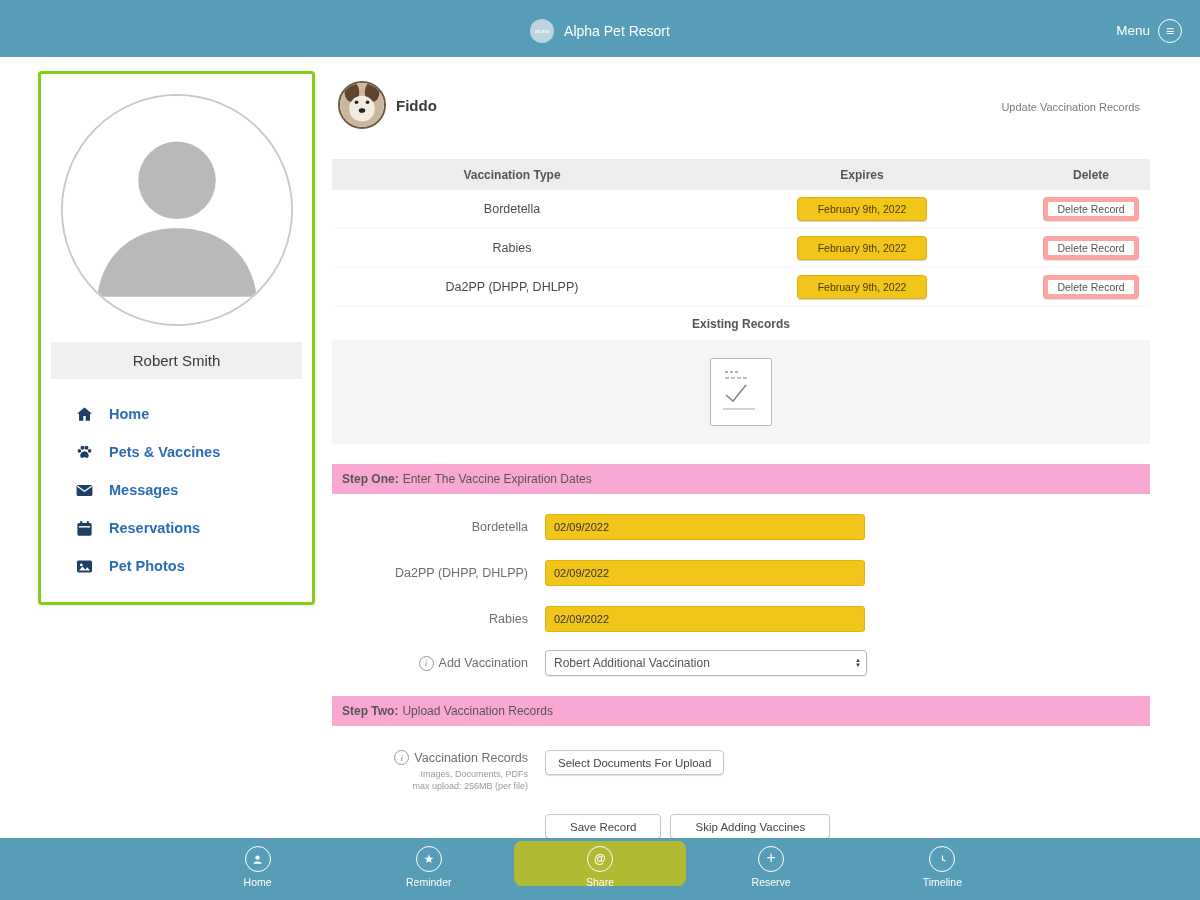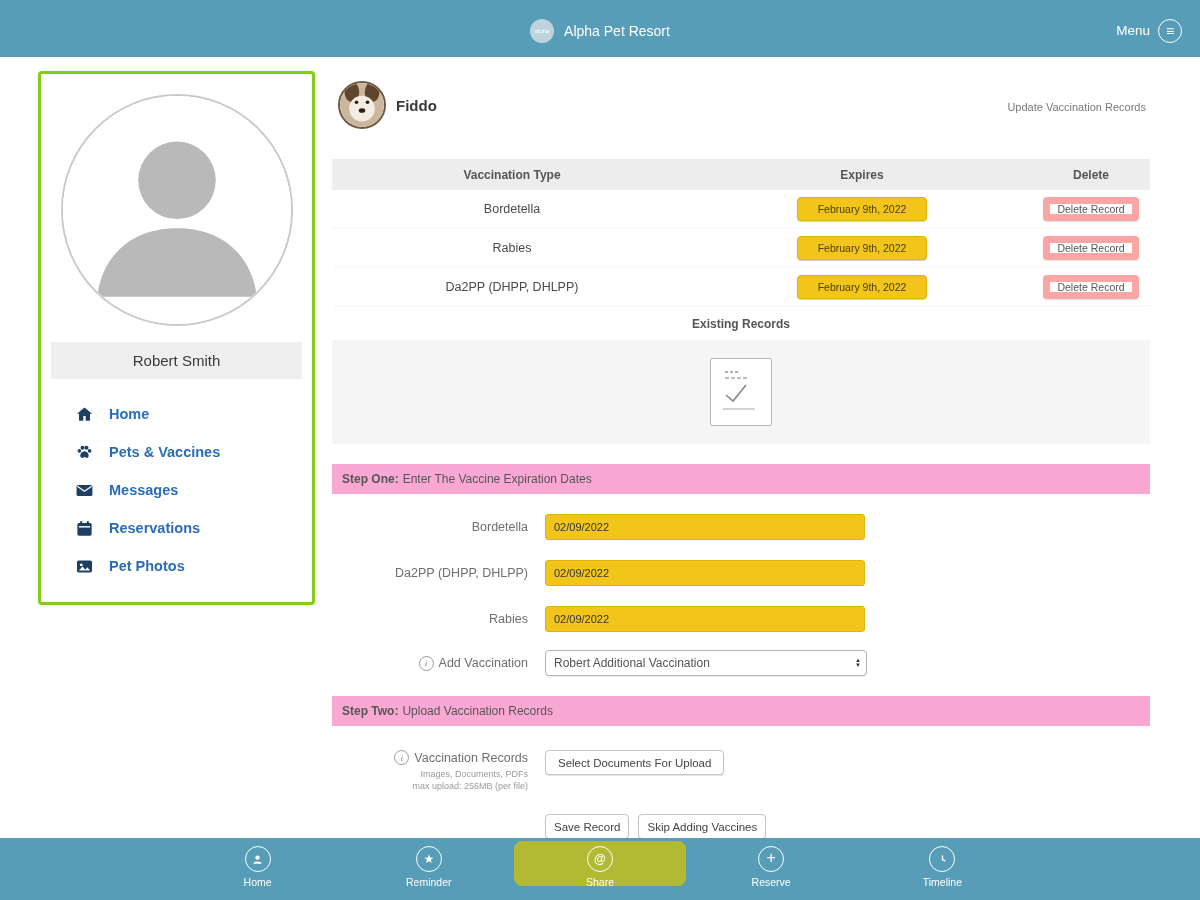--- a/index.html
+++ b/index.html
@@ -29,30 +29,30 @@
   .nav-icon { width:19px; height:19px; color:#1d4062; flex:0 0 auto; }
   .nav-icon svg { display:block; width:100%; height:100%; }
   .nav-label { font-size:14.5px; color:#2a6db6; font-weight:bold; }
 
   
   .main { position:absolute; left:332px; width:818px; top:0; bottom:0; }
   .pet-header { position:relative; height:80px; margin-top:14px; }
   .pet-avatar { position:absolute; left:6px; top:10px; width:44px; height:44px; border-radius:50%; overflow:hidden; border:2px solid #6e5a43; cursor:pointer; }
   .pet-avatar svg { display:block; width:100%; height:100%; }
   .pet-name { position:absolute; left:64px; top:26px; font-size:15px; font-weight:bold; color:#3a3a3a; }
-  .update-link { position:absolute; right:4px; top:30px; font-size:11px; color:#7a7a7a; cursor:pointer; }
+  .update-link { position:absolute; right:10px; top:30px; font-size:11px; color:#7a7a7a; cursor:pointer; }
 
   .t-head, .t-row { display:grid; grid-template-columns:360px 340px 118px; align-items:center; }
   .t-head { height:31px; background:#ededed; margin-top:8px; }
   .t-head span { text-align:center; font-size:12px; font-weight:bold; color:#555; }
   .t-row { height:37px; background:#fff; border-bottom:2px solid #fafafa; }
   .t-type { text-align:center; font-size:12.5px; color:#4a4a4a; }
   .date-btn { width:130px; height:24px; margin:0 auto; background:#f2c51b; border:1px solid #e0b30f; border-radius:4px;
     font-size:10.5px; color:#4c3d05; display:flex; align-items:center; justify-content:center; box-shadow:0 1px 1px rgba(0,0,0,0.18); cursor:pointer; }
-  .delete-btn { width:96px; height:24px; margin:0 auto; background:#fff; border:7px solid #fca5a5; border-radius:4px;
+  .delete-btn { width:96px; height:24px; margin:0 auto; background:#fff; border:5px solid #fca5a5; border-radius:4px;
     font-size:10.5px; color:#555; display:flex; align-items:center; justify-content:center; box-shadow:0 1px 1px rgba(0,0,0,0.12); cursor:pointer; }
   .existing-label { height:33px; display:flex; align-items:center; justify-content:center; font-size:12px; font-weight:bold; color:#555; }
   .records-panel { height:104px; background:#f5f5f5; display:flex; align-items:center; justify-content:center; }
   .doc-thumb { width:60px; height:66px; background:#fff; border:1px solid #b9b9b9; border-radius:2px; cursor:pointer; }
   .doc-thumb svg { display:block; width:100%; height:100%; }
 
   .step-bar { height:30px; background:#f9a8d4; display:flex; align-items:center; padding-left:10px; font-size:12px; color:#555; margin-top:20px; }
   .step-bar b { font-weight:bold; margin-right:4px; }
 
   .form-row { display:flex; align-items:center; margin-top:20px; height:26px; }
@@ -69,21 +69,21 @@
 
   .upload-row { display:flex; margin-top:24px; }
   .upload-label-col { width:196px; text-align:right; }
   .upload-title { font-size:12.5px; color:#6f6f6f; display:flex; justify-content:flex-end; align-items:center; }
   .upload-hint { font-size:9px; color:#9a9a9a; line-height:12px; margin-top:3px; }
   .upload-btn { margin-left:17px; height:25px; align-self:flex-start; background:#fff; border:1px solid #c6c6c6; border-radius:4px;
     font-size:11.5px; color:#444; padding:0 12px; display:flex; align-items:center; box-shadow:0 1px 1px rgba(0,0,0,0.12); cursor:pointer; }
 
   .actions-row { display:flex; gap:9px; margin-top:22px; margin-left:213px; }
   .action-btn { height:25px; background:#fff; border:1px solid #c6c6c6; border-radius:4px; font-size:11.5px; color:#444;
-    padding:0 8px; display:flex; align-items:center; box-shadow:0 1px 1px rgba(0,0,0,0.12); cursor:pointer; }
+    padding:0 24px; display:flex; align-items:center; box-shadow:0 1px 1px rgba(0,0,0,0.12); cursor:pointer; }
 
   
   .bottombar { position:absolute; bottom:0; left:0; right:0; height:62px; background:#579db7; }
   .bnav { position:absolute; left:172px; top:0; width:856px; height:100%; display:flex; }
   .b-item { width:171.2px; position:relative; display:flex; flex-direction:column; align-items:center; cursor:pointer; }
   .b-item.active::before { content:""; position:absolute; left:0; right:0; top:3px; height:45px; background:#b2b933; border-radius:8px; }
   .b-icon { margin-top:8px; width:24px; height:24px; border:1.5px solid #fff; border-radius:50%;
     display:flex; align-items:center; justify-content:center; color:#fff; position:relative; }
   .b-label { margin-top:4px; font-size:10.5px; color:#fff; position:relative; }
   .glyph-star { font-size:12px; line-height:1; }

